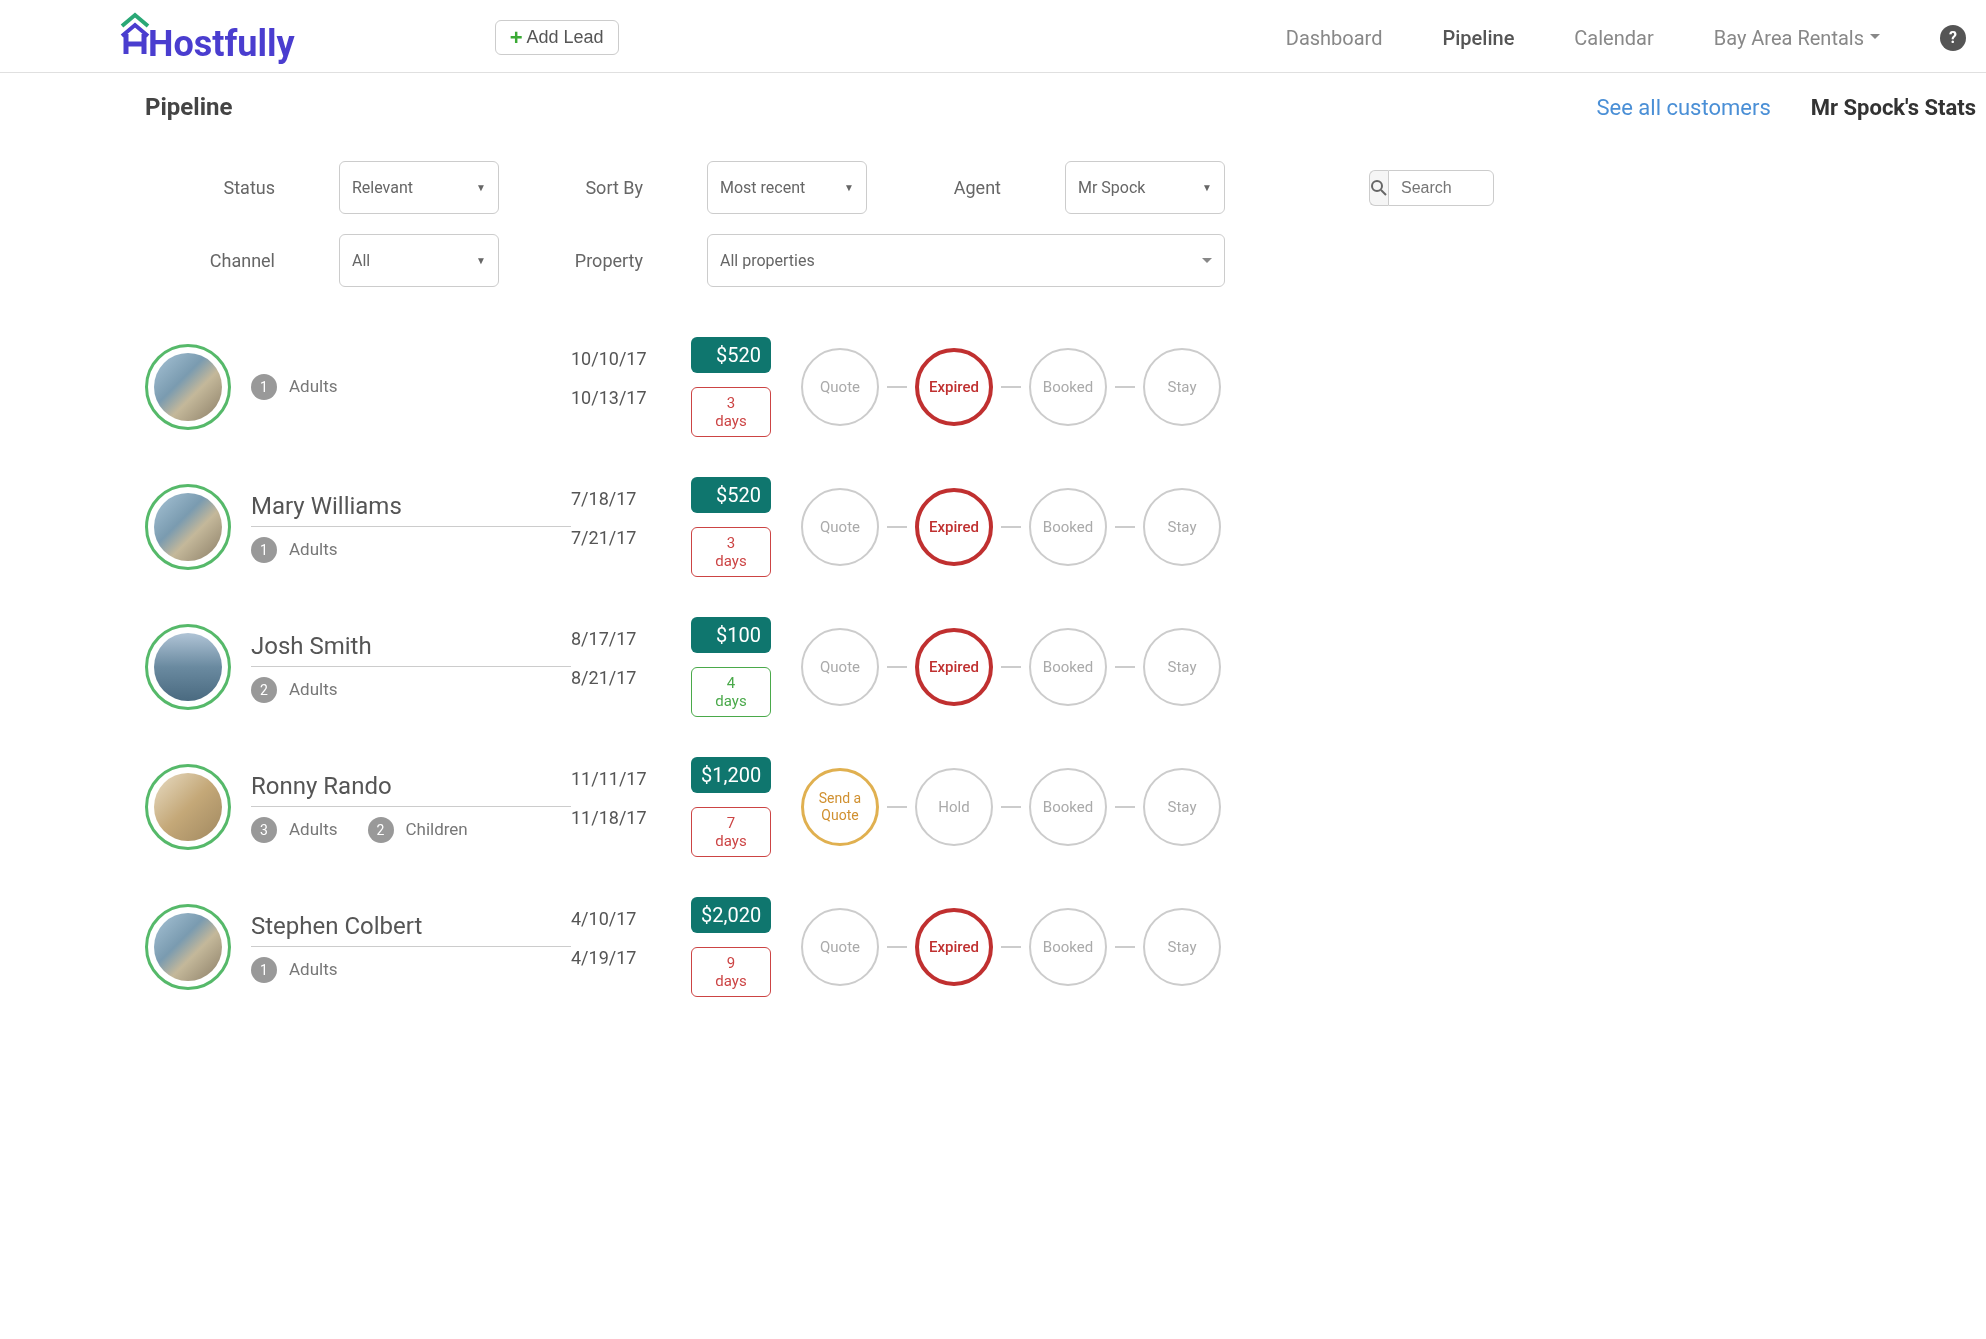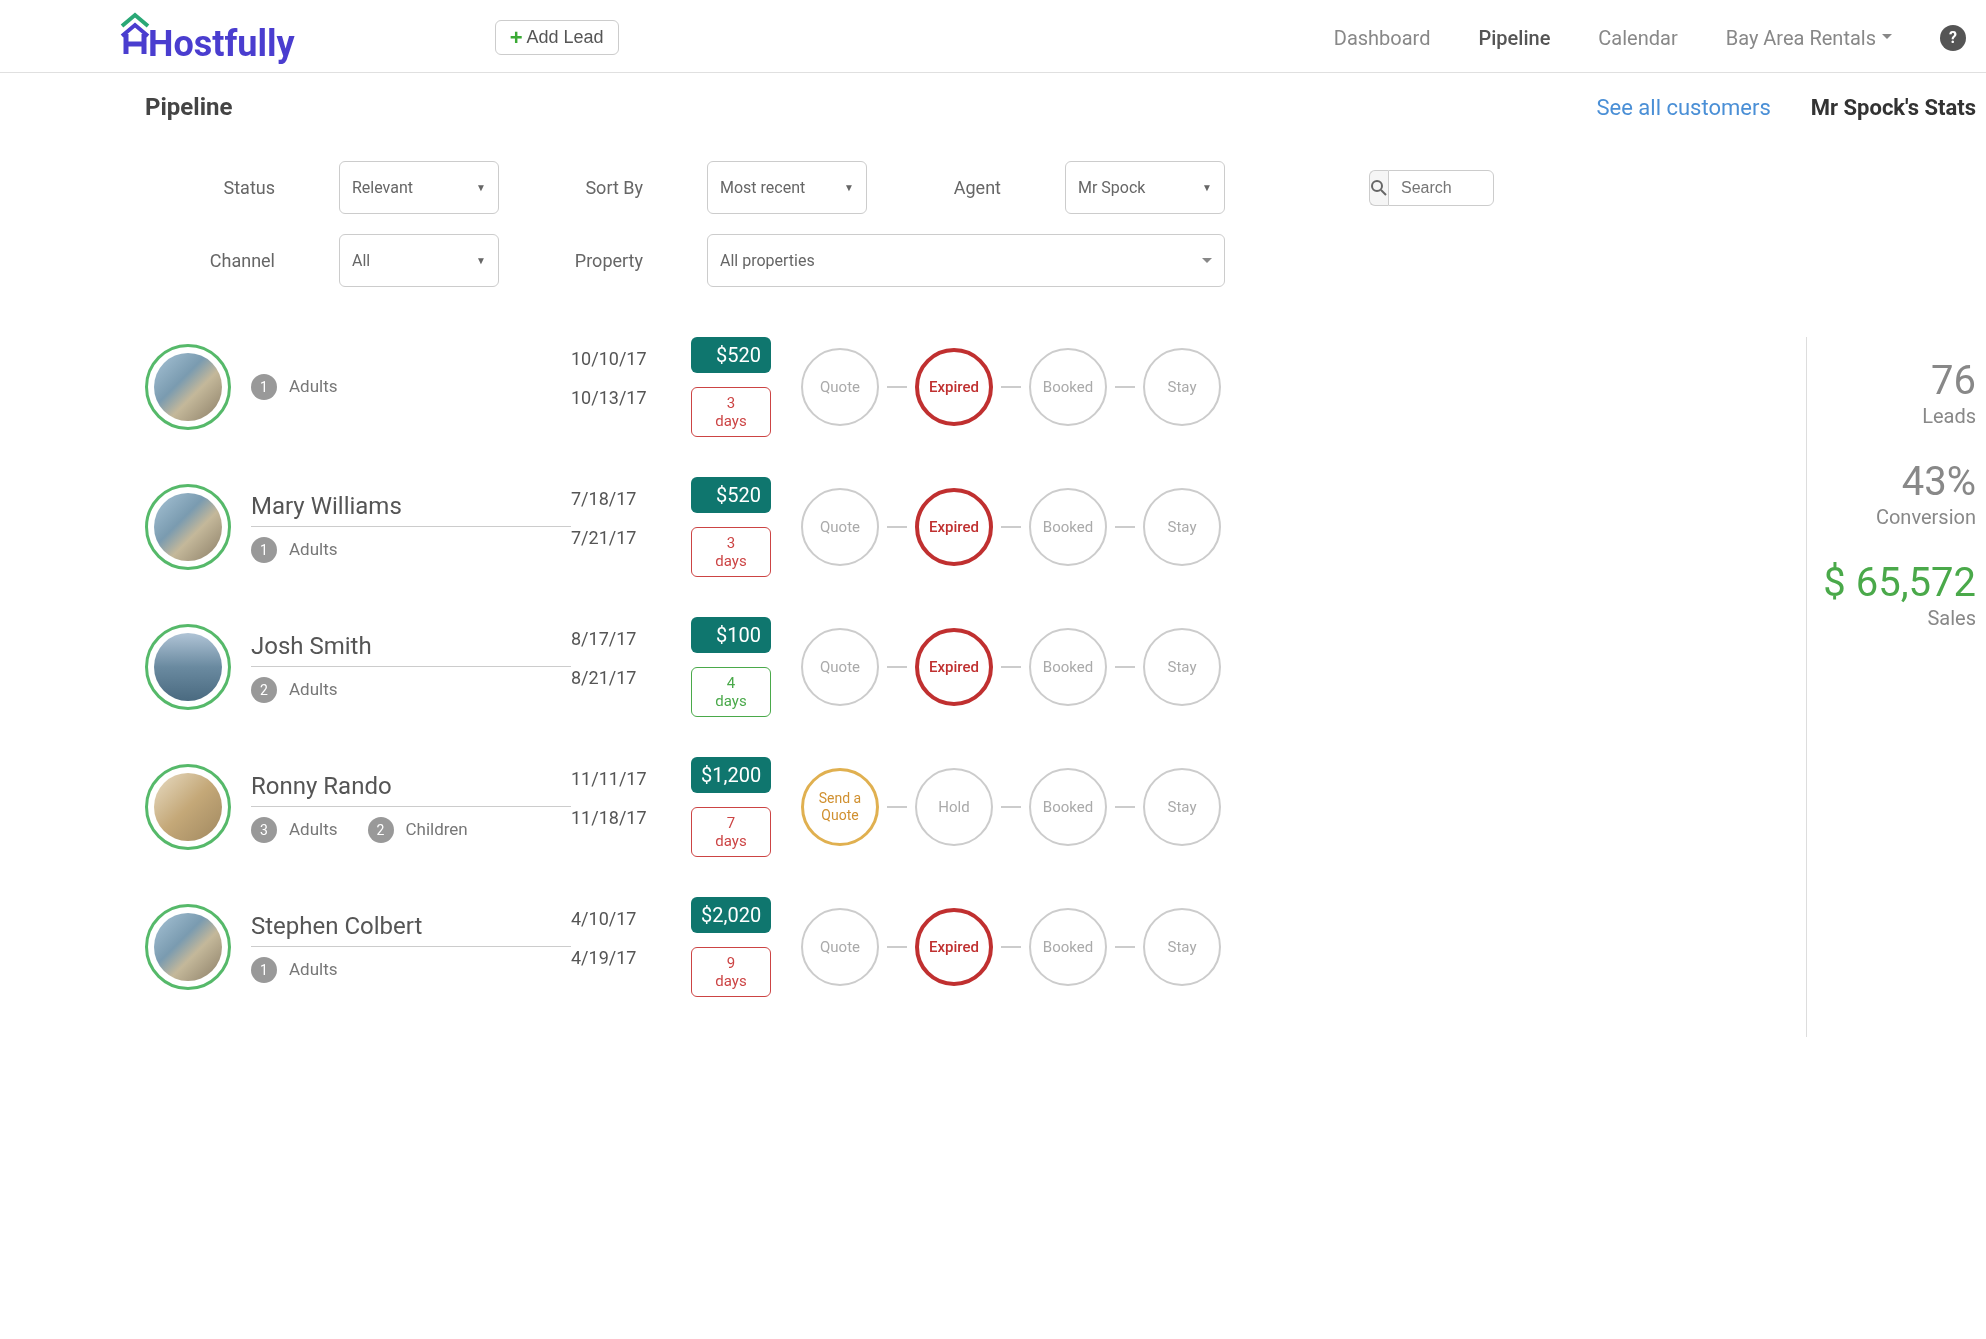--- a/index.html
+++ b/index.html
@@ -37,21 +37,21 @@
   cursor: pointer;
   display:flex;
   align-items:center;
   gap:4px;
 }
 .plus-green { color:#3aaa35; font-weight:bold; font-size:22px; line-height:18px; }
 .nav {
   margin-left: auto;
   display: flex;
   align-items: center;
-  gap: 48px;
+  gap: 60px;
 }
 .nav-item {
   font-size: 20px;
   color: #888;
   cursor: pointer;
 }
 .nav-item.active { color: #555; font-weight:500; }
 .caret-down::after { content:""; display:inline-block; margin-left:6px; border:5px solid transparent; border-top-color:#888; vertical-align:middle;}
 .help-icon {
   width:26px; height:26px; border-radius:50%; background:#555; color:#fff;
@@ -354,22 +354,14 @@
       <div class="stage ">Quote</div>
       <div class="stage-sep"></div>
       <div class="stage active-red">Expired</div>
       <div class="stage-sep"></div>
       <div class="stage">Booked</div>
       <div class="stage-sep"></div>
       <div class="stage">Stay</div>
     </div>
   </div>
       </div>
-    <div class="stats-col">
-      <div class="stat-num">76</div>
-      <div class="stat-label">Leads</div>
-      <div class="stat-num">43%</div>
-      <div class="stat-label">Conversion</div>
-      <div class="stat-num green">$ 65,572</div>
-      <div class="stat-label">Sales</div>
-    </div>
   </div>
 </div>
 
 </body></html>

